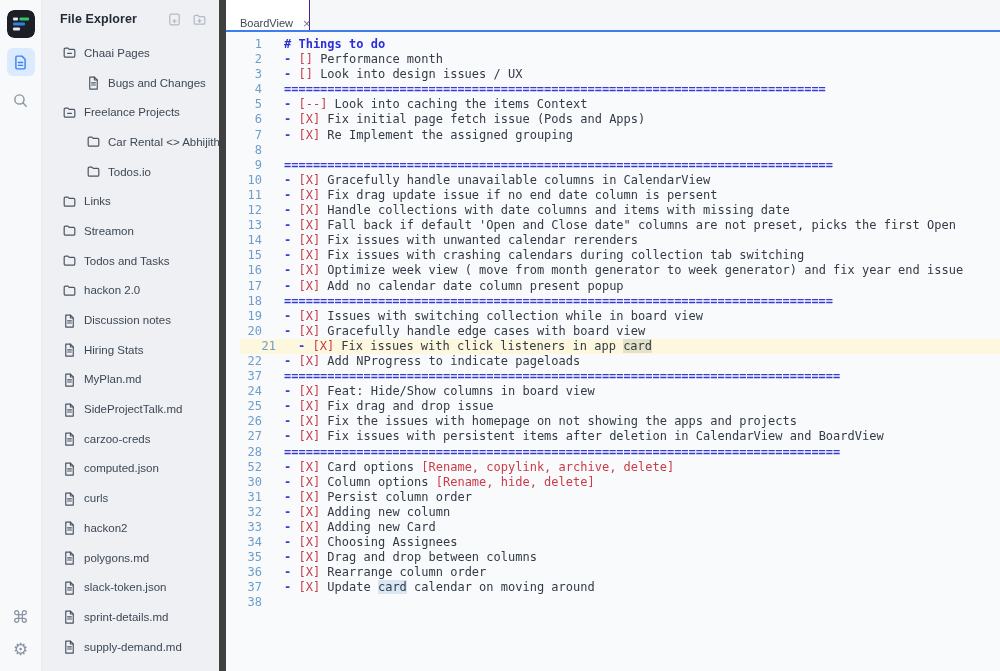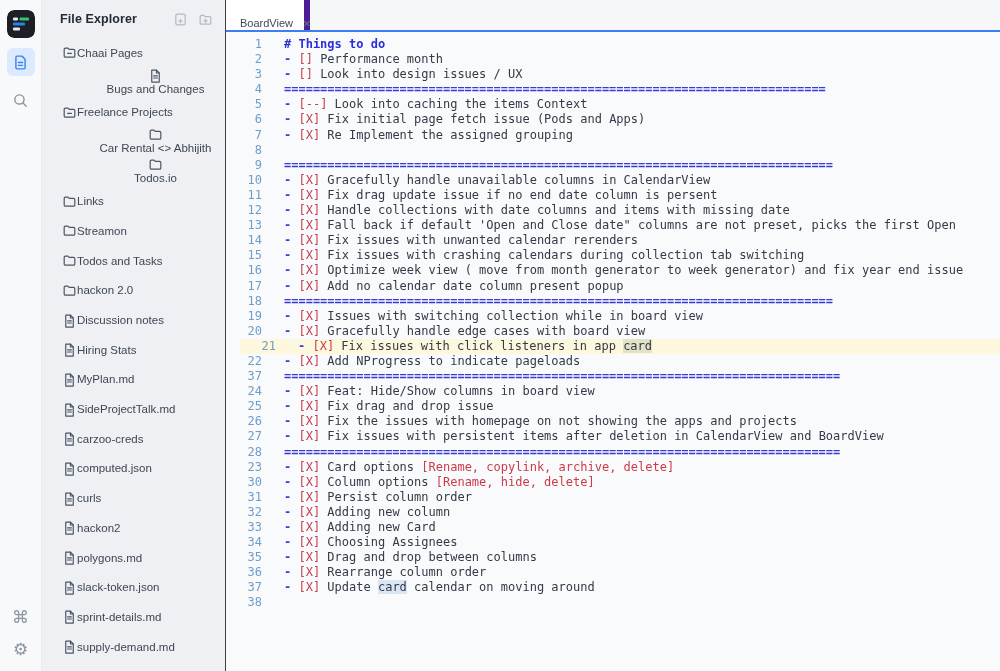--- a/index.html
+++ b/index.html
@@ -11,37 +11,37 @@
   .rail { width:42px; flex:none; background:#f8f9fb; border-right:1px solid #e9ebef;
     display:flex; flex-direction:column; align-items:center; padding:10px 0 8px; }
   .logo { width:28px; height:28px; border-radius:7px; flex:none; }
   .rail-btn { width:28px; height:28px; border-radius:6px; display:flex; align-items:center;
     justify-content:center; margin-top:10px; cursor:pointer; }
   .rail-btn.active { background:#dbeafe; }
   .rail-spacer { flex:1; }
   .rail-glyph { font-size:17px; color:#8a94a3; line-height:1; }
 
   
-  .explorer { width:184px; flex:none; background:#eef0f4; border-right:1px solid #404040;
+  .explorer { width:184px; flex:none; background:#eef0f4; border-right:7px solid #404040;
     display:flex; flex-direction:column; }
   .exp-header { height:32px; flex:none; display:flex; align-items:center; padding:6px 12px 0 18px; }
   .exp-title { font-size:12.5px; font-weight:bold; color:#242b36; letter-spacing:.1px; }
   .exp-actions { margin-left:auto; display:flex; gap:10px; }
   .exp-actions .hicon { width:15px; height:15px; cursor:pointer; }
   .tree { padding-top:6px; overflow:hidden; }
-  .tree-item { height:29.7px; display:flex; align-items:center; gap:0; padding-left:20px;
+  .tree-item { height:29.7px; display:flex; align-items:center; gap:7px; padding-left:20px;
     font-size:11.5px; color:#3d4754; cursor:pointer; white-space:nowrap; }
-  .tree-item.ind1 { padding-left:44px;flex-direction:column; }
+  .tree-item.ind1 { padding-left:44px; }
   .tree-icon { width:15px; height:15px; flex:none; display:flex; }
 
   
   .editor { flex:1; display:flex; flex-direction:column; background:#f8fafc; min-width:0; }
   .tabbar { height:30px; flex:none; background:#f6f7f9; display:flex; }
   .tab { width:84px; background:#ffffff; display:flex; align-items:center; gap:10px;
-    padding:16px 8px 0 14px; border-right:6px solid #4c1d95; cursor:pointer; }
+    padding:16px 8px 0 14px; border-right:1px solid #4c1d95; cursor:pointer; }
   .tab-label { font-size:11px; color:#3f4854; }
   .tab-close { font-size:13px; color:#707a86; cursor:pointer; line-height:1; }
   .blue-line { height:2px; flex:none; }
   .code-area { flex:1; padding-top:5px; font-family:"DejaVu Sans Mono", monospace;
     font-size:12px; line-height:15.1px; overflow:hidden; cursor:text; }
   .code-line { display:flex; height:15.1px; white-space:pre; }
   .code-line.active-line { background:#fdf7dd;margin-left:14px; }
   .gutter { width:36px; flex:none; text-align:right; color:#6f9dc9; }
   .code { padding-left:22px; }
   .seg-h { color:#2b2fd9; font-weight:bold; }
@@ -331,21 +331,21 @@
         <div class="code-line"><span class="gutter">19</span><span class="code"><span class="seg-b">- </span><span class="seg-x">[X]</span><span class="seg-t"> Issues with switching collection while in board view</span></span></div>
         <div class="code-line"><span class="gutter">20</span><span class="code"><span class="seg-b">- </span><span class="seg-x">[X]</span><span class="seg-t"> Gracefully handle edge cases with board view</span></span></div>
         <div class="code-line active-line"><span class="gutter">21</span><span class="code"><span class="seg-b">- </span><span class="seg-x">[X]</span><span class="seg-t"> Fix issues with click listeners in app </span><span class="seg-m">card</span></span></div>
         <div class="code-line"><span class="gutter">22</span><span class="code"><span class="seg-b">- </span><span class="seg-x">[X]</span><span class="seg-t"> Add NProgress to indicate pageloads</span></span></div>
         <div class="code-line"><span class="gutter">37</span><span class="code"><span class="seg-s">=============================================================================</span></span></div>
         <div class="code-line"><span class="gutter">24</span><span class="code"><span class="seg-b">- </span><span class="seg-x">[X]</span><span class="seg-t"> Feat: Hide/Show columns in board view</span></span></div>
         <div class="code-line"><span class="gutter">25</span><span class="code"><span class="seg-b">- </span><span class="seg-x">[X]</span><span class="seg-t"> Fix drag and drop issue</span></span></div>
         <div class="code-line"><span class="gutter">26</span><span class="code"><span class="seg-b">- </span><span class="seg-x">[X]</span><span class="seg-t"> Fix the issues with homepage on not showing the apps and projects</span></span></div>
         <div class="code-line"><span class="gutter">27</span><span class="code"><span class="seg-b">- </span><span class="seg-x">[X]</span><span class="seg-t"> Fix issues with persistent items after deletion in CalendarView and BoardView</span></span></div>
         <div class="code-line"><span class="gutter">28</span><span class="code"><span class="seg-s">=============================================================================</span></span></div>
-        <div class="code-line"><span class="gutter">23</span><span class="code"><span class="seg-b">- </span><span class="seg-x">[X]</span><span class="seg-t"> Card options </span><span class="seg-r">[Rename, copylink, archive, delete]</span></span></div>
+        <div class="code-line"><span class="gutter">52</span><span class="code"><span class="seg-b">- </span><span class="seg-x">[X]</span><span class="seg-t"> Card options </span><span class="seg-r">[Rename, copylink, archive, delete]</span></span></div>
         <div class="code-line"><span class="gutter">30</span><span class="code"><span class="seg-b">- </span><span class="seg-x">[X]</span><span class="seg-t"> Column options </span><span class="seg-r">[Rename, hide, delete]</span></span></div>
         <div class="code-line"><span class="gutter">31</span><span class="code"><span class="seg-b">- </span><span class="seg-x">[X]</span><span class="seg-t"> Persist column order</span></span></div>
         <div class="code-line"><span class="gutter">32</span><span class="code"><span class="seg-b">- </span><span class="seg-x">[X]</span><span class="seg-t"> Adding new column</span></span></div>
         <div class="code-line"><span class="gutter">33</span><span class="code"><span class="seg-b">- </span><span class="seg-x">[X]</span><span class="seg-t"> Adding new Card</span></span></div>
         <div class="code-line"><span class="gutter">34</span><span class="code"><span class="seg-b">- </span><span class="seg-x">[X]</span><span class="seg-t"> Choosing Assignees</span></span></div>
         <div class="code-line"><span class="gutter">35</span><span class="code"><span class="seg-b">- </span><span class="seg-x">[X]</span><span class="seg-t"> Drag and drop between columns</span></span></div>
         <div class="code-line"><span class="gutter">36</span><span class="code"><span class="seg-b">- </span><span class="seg-x">[X]</span><span class="seg-t"> Rearrange column order</span></span></div>
         <div class="code-line"><span class="gutter">37</span><span class="code"><span class="seg-b">- </span><span class="seg-x">[X]</span><span class="seg-t"> Update </span><span class="seg-n">card</span><span class="seg-t"> calendar on moving around</span></span></div>
         <div class="code-line"><span class="gutter">38</span><span class="code"></span></div>
       </div>

